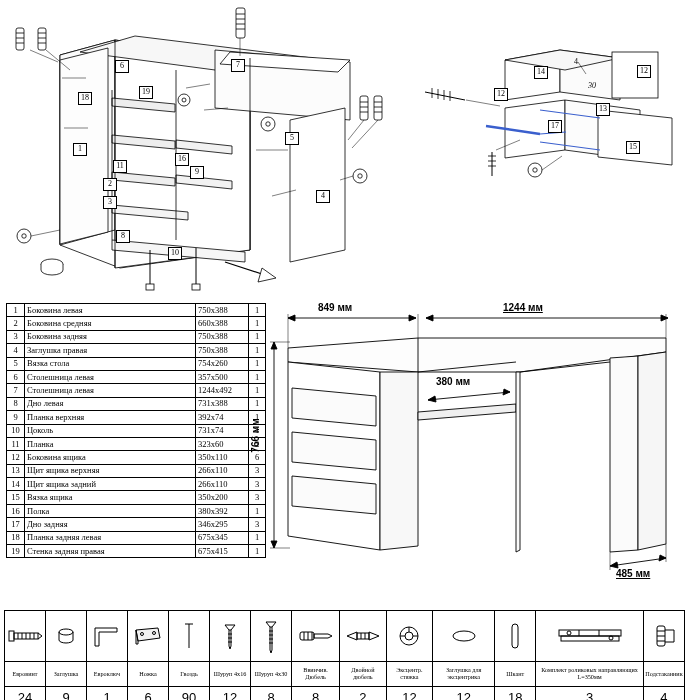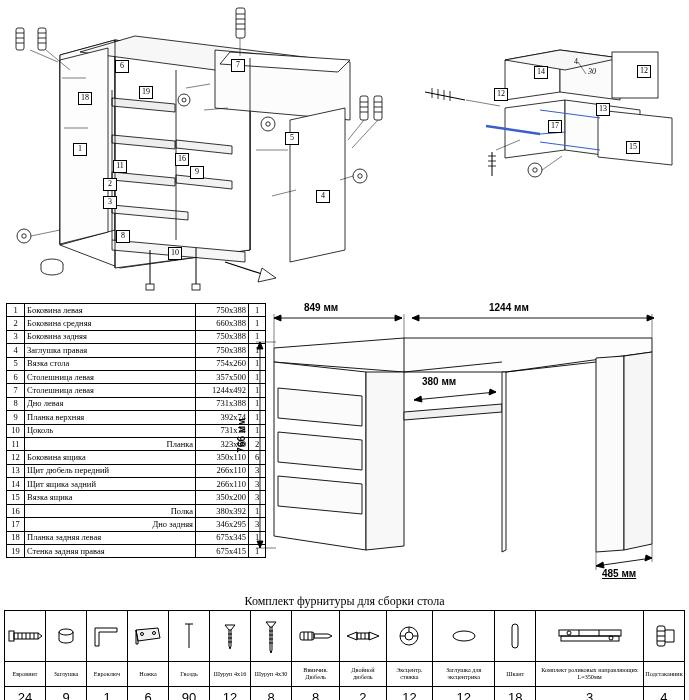--- a/index.html
+++ b/index.html
@@ -11,26 +11,26 @@
 
   
   #exploded{position:absolute;left:0;top:0;width:689px;height:295px;}
   #exploded svg{position:absolute;left:0;top:0;}
 
   
   #parts{position:absolute;left:6px;top:303px;width:260px;border-collapse:collapse;font-size:8.5px;}
   #parts td{border:1px solid #000;padding:0 2px;height:12.4px;line-height:11px;}
   #parts td.n{width:13px;text-align:center;}
   #parts td.nm{}
-  #parts td.sz{width:48px;text-align:right;}
+  #parts td.sz{width:48px;text-align:left;}
   #parts td.q{width:12px;text-align:center;}
-  #parts td.nm.c{text-align:right;}
+  #parts td.nm.c{text-align:left;}
 
   
-  #desk{position:absolute;left:244px;top:300px;width:427px;height:290px;}
+  #desk{position:absolute;left:258px;top:300px;width:427px;height:290px;}
   #desk svg{position:absolute;left:0;top:0;}
 
   
   #kit-title{position:absolute;left:0;top:594px;width:689px;text-align:center;font-size:12px;font-family:"Liberation Serif",serif;}
   #kit{position:absolute;left:4px;top:610px;width:681px;border-collapse:collapse;}
   #kit td{border:1px solid #000;padding:0;text-align:center;vertical-align:middle;}
   #kit tr.icons td{height:50px;}
   #kit tr.names td{height:22px;font-size:6.2px;line-height:6.8px;font-family:"Liberation Serif",serif;padding:1px;}
   #kit tr.qty td{height:21px;font-size:13px;font-family:"Liberation Sans",sans-serif;}
   .kiticon{display:block;margin:0 auto;}
@@ -185,21 +185,21 @@
     <div class="numbox" style="left:494px;top:88px;">12</div>
     <div class="numbox" style="left:637px;top:65px;">12</div>
     <div class="numbox" style="left:596px;top:103px;">13</div>
     <div class="numbox" style="left:534px;top:66px;">14</div>
     <div class="numbox" style="left:626px;top:141px;">15</div>
     <div class="numbox" style="left:175px;top:153px;">16</div>
     <div class="numbox" style="left:548px;top:120px;">17</div>
     <div class="numbox" style="left:78px;top:92px;">18</div>
     <div class="numbox" style="left:139px;top:86px;">19</div>
     <div class="lbl" style="left:574px;top:58px;">4</div>
-    <div class="lbl" style="left:588px;top:68px;font-style:italic;">30</div>
+    <div class="lbl" style="left:588px;top:82px;font-style:italic;">30</div>
   </div>
 
   <table id="parts">
     <tbody>
         <tr>
           <td class="n">1</td>
           <td class="nm">Боковина левая</td>
           <td class="sz">750x388</td>
           <td class="q">1</td>
         </tr>
@@ -264,21 +264,21 @@
           <td class="q">2</td>
         </tr>
         <tr>
           <td class="n">12</td>
           <td class="nm">Боковина ящика</td>
           <td class="sz">350х110</td>
           <td class="q">6</td>
         </tr>
         <tr>
           <td class="n">13</td>
-          <td class="nm">Щит дюбель передний</td>
+          <td class="nm">Щит ящика верхняя</td>
           <td class="sz">266х110</td>
           <td class="q">3</td>
         </tr>
         <tr>
           <td class="n">14</td>
           <td class="nm">Щит ящика задний</td>
           <td class="sz">266х110</td>
           <td class="q">3</td>
         </tr>
         <tr>
@@ -365,27 +365,26 @@
           <line x1="160" y1="14" x2="160" y2="38"></line>
           <line x1="408" y1="14" x2="408" y2="38"></line>
           <line x1="12" y1="42" x2="32" y2="42"></line>
           <line x1="12" y1="248" x2="32" y2="248"></line>
           <line x1="352" y1="252" x2="352" y2="270"></line>
           <line x1="408" y1="244" x2="408" y2="262"></line>
         </g>
       </g>
     </svg>
     <div class="dim" style="left:60px;top:2px;">849 мм</div>
-    <div class="dim" style="left:245px;top:2px;">1244 мм</div>
+    <div class="dim" style="left:245px;top:2px;text-decoration:underline;">1244 мм</div>
     <div class="dim" style="left:-20px;top:130px;transform:rotate(-90deg);transform-origin:center;">766 мм</div>
     <div class="dim" style="left:178px;top:76px;">380 мм</div>
     <div class="dim" style="left:358px;top:268px;text-decoration:underline;">485 мм</div>
   </div>
 
-  <div id="kit-title">Комплект фурнитуры для сборки стола</div>
   <table id="kit">
     <tbody>
       <tr class="icons">
           <td>
             <svg class="kiticon" width="40" height="40" viewBox="0 0 40 40">
               <g stroke="#000" fill="none" stroke-width="1">
                 <rect x="4" y="15" width="5" height="10"></rect>
                 <rect x="9" y="17" width="24" height="6"></rect>
                 <line x1="13" y1="17" x2="13" y2="23"></line>
                 <line x1="17" y1="17" x2="17" y2="23"></line>

